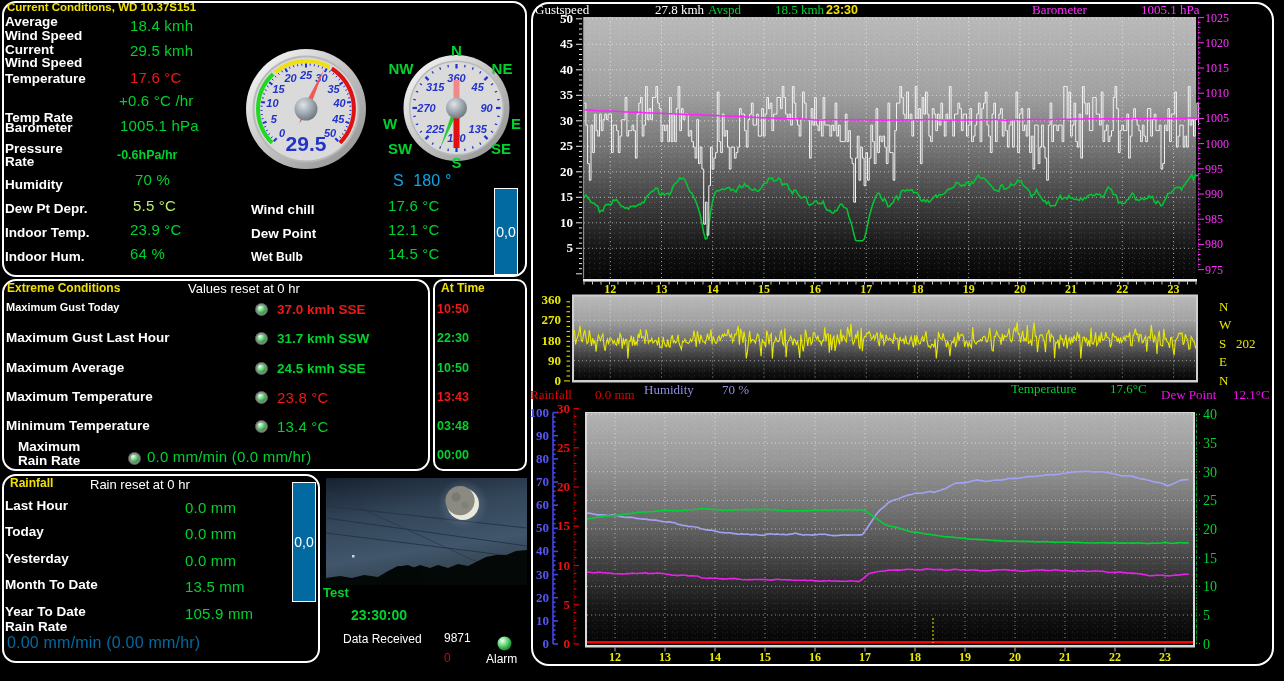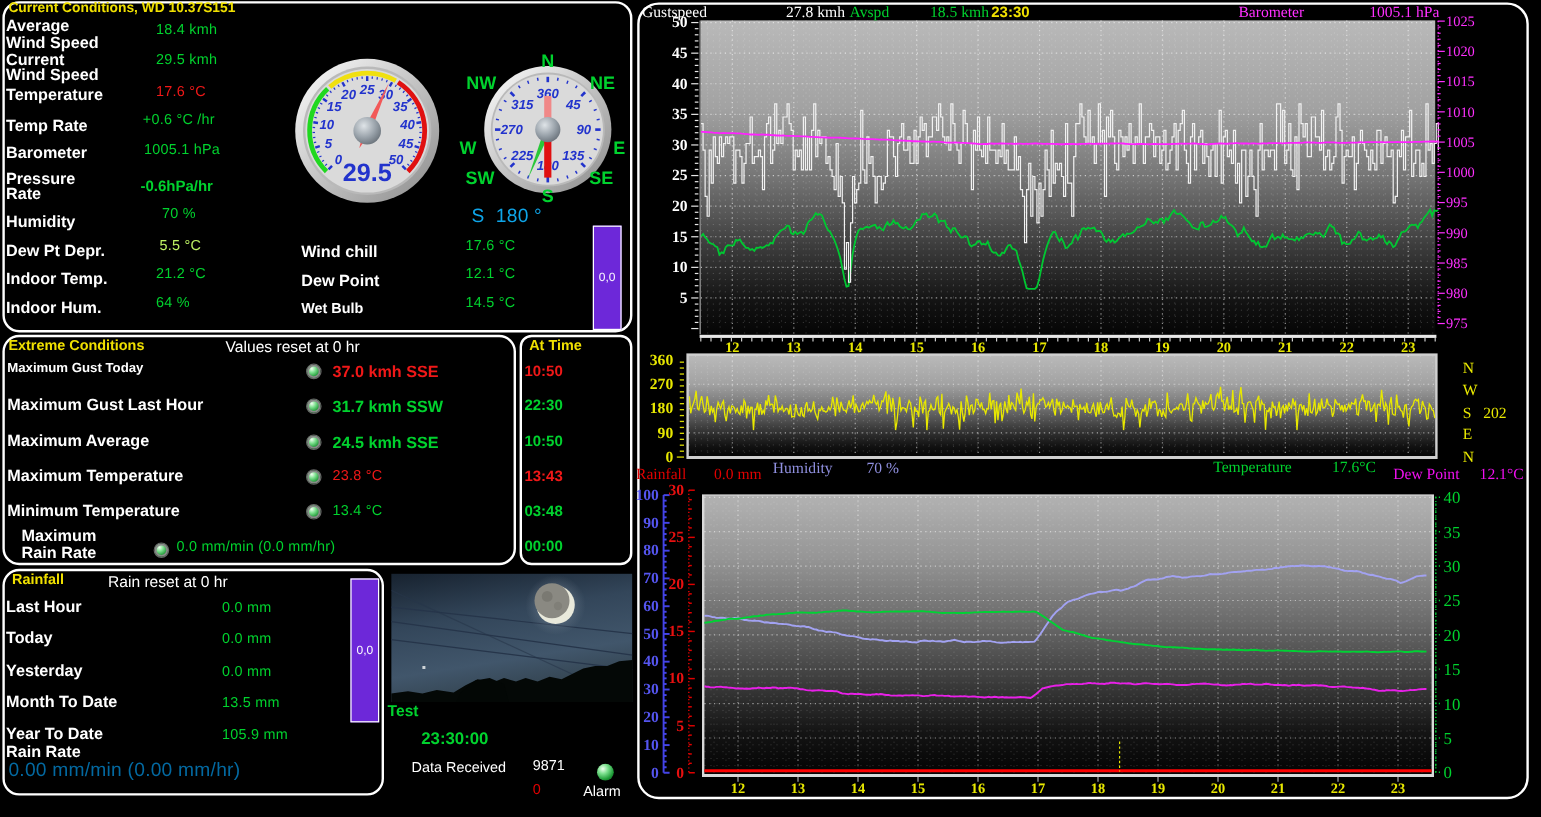--- a/index.html
+++ b/index.html
@@ -1,45 +1,45 @@
 <!DOCTYPE html>
 <html><head><meta charset="utf-8"><title>wd</title>
 <style>
 html,body{margin:0;padding:0;background:#000;width:1284px;height:681px;overflow:hidden}
 body{position:relative;font-family:"Liberation Sans",sans-serif}
 .panel{position:absolute;border:2px solid #fff;border-radius:14px;background:#000;box-sizing:border-box}
 .t{position:absolute;white-space:nowrap}
 .b{font-weight:bold}
 .w{color:#fff}
 .y{color:#f0e000}
-.v{font-size:12px;letter-spacing:0.2px}
+.v{font-size:15px;letter-spacing:0.2px}
 .s{font-family:Liberation Sans, sans-serif;font-size:12px}
-.zbox{position:absolute;border:1px solid #fff;background:#6d28d9;color:#fff;font-size:10px;
+.zbox{position:absolute;border:1px solid #fff;background:#0369a1;color:#fff;font-size:14px;
  display:flex;align-items:center;justify-content:center;box-sizing:border-box}
 </style></head>
 <body>
 <div class="panel" style="left:2px;top:1px;width:525px;height:276px"></div>
 <div class="t b y" style="left:7px;top:1px;font-size:11.5px">Current Conditions, WD 10.37S151</div>
 <div class="t b w" style="left:5px;top:15px;font-size:13.5px;line-height:13.5px">Average<br>Wind Speed</div>
 <div class="t v" style="left:130px;top:17px;color:#00d22e">18.4 kmh</div>
 <div class="t b w" style="left:5px;top:42.5px;font-size:13.5px;line-height:13.5px">Current<br>Wind Speed</div>
 <div class="t v" style="left:130px;top:41.5px;color:#00d22e">29.5 kmh</div>
 <div class="t b w" style="left:5px;top:72px;font-size:13.5px;line-height:13.5px">Temperature</div>
 <div class="t v" style="left:130px;top:68.5px;color:#f01818">17.6 °C</div>
-<div class="t b w" style="left:5px;top:98px;font-size:13.5px;line-height:13.5px">Temp Rate</div>
+<div class="t b w" style="left:5px;top:111px;font-size:13.5px;line-height:13.5px">Temp Rate</div>
 <div class="t v" style="left:119px;top:91.5px;color:#00d22e">+0.6 °C /hr</div>
 <div class="t b w" style="left:5px;top:121px;font-size:13.5px;line-height:13.5px">Barometer</div>
 <div class="t v" style="left:120px;top:117px;color:#00d22e">1005.1 hPa</div>
 <div class="t b w" style="left:5px;top:141.5px;font-size:13.5px;line-height:13.5px">Pressure<br>Rate</div>
 <div class="t b w" style="left:5px;top:177.5px;font-size:13.5px;line-height:13.5px">Humidity</div>
 <div class="t v" style="left:135px;top:170.5px;color:#00d22e">70 %</div>
 <div class="t b w" style="left:5px;top:201.5px;font-size:13.5px;line-height:13.5px">Dew Pt Depr.</div>
 <div class="t v" style="left:133px;top:197px;color:#bef264">5.5 °C</div>
 <div class="t b w" style="left:5px;top:225.5px;font-size:13.5px;line-height:13.5px">Indoor Temp.</div>
-<div class="t v" style="left:130px;top:221px;color:#00d22e">21.2 °C</div>
+<div class="t v" style="left:130px;top:221px;color:#00d22e">23.9 °C</div>
 <div class="t b w" style="left:5px;top:249.5px;font-size:13.5px;line-height:13.5px">Indoor Hum.</div>
 <div class="t v" style="left:130px;top:245px;color:#00d22e">64 %</div>
 <div class="t b" style="left:117px;top:148px;color:#00d22e;font-size:12.5px">-0.6hPa/hr</div>
 <div class="t b w" style="left:251px;top:201.5px;font-size:13.5px">Wind chill</div>
 <div class="t b w" style="left:251px;top:225.5px;font-size:13.5px">Dew Point</div>
 <div class="t b w" style="left:251px;top:249.5px;font-size:12px">Wet Bulb</div>
 <div class="t v" style="left:388px;top:197px;color:#00d22e">17.6 °C</div>
 <div class="t v" style="left:388px;top:221px;color:#00d22e">12.1 °C</div>
 <div class="t v" style="left:388px;top:245px;color:#00d22e">14.5 °C</div>
 <div class="t v" style="left:393px;top:172px;color:#0ea5e9;font-size:16px">S&nbsp; 180 °</div>

